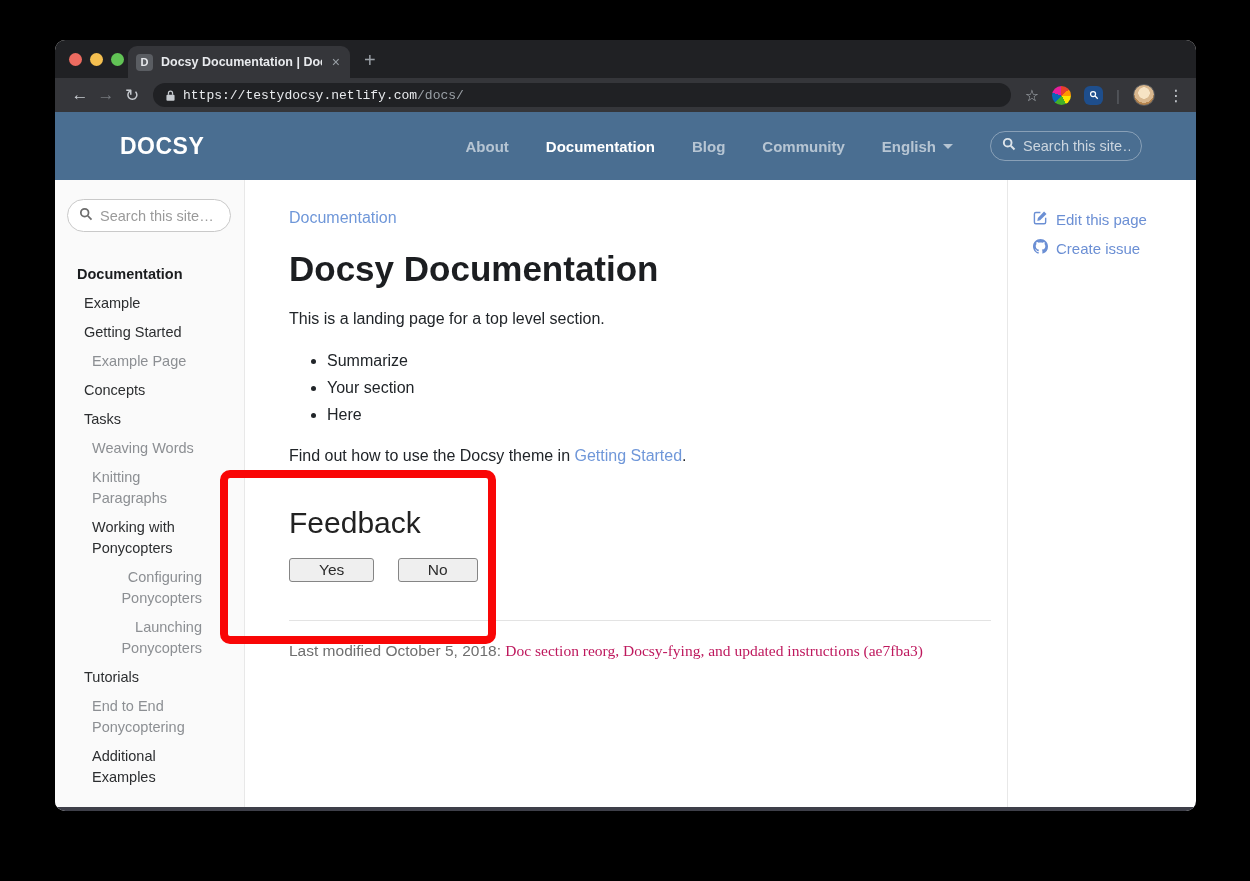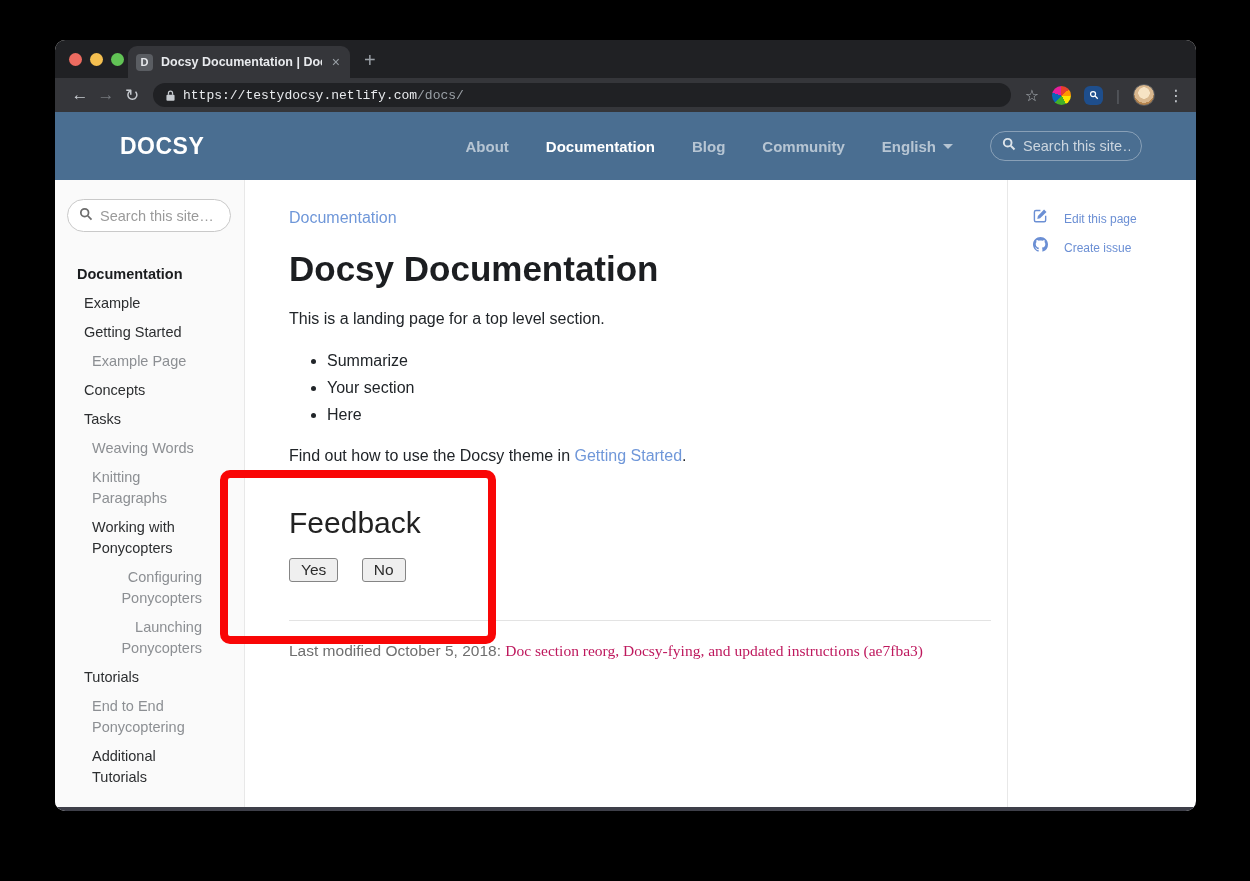--- a/index.html
+++ b/index.html
@@ -80,29 +80,29 @@
   .intro { margin-top:17px; font-size:16px; line-height:24px; color:#212529; }
   ul.bullets { margin:16px 0 0 38px; }
   ul.bullets li { font-size:16px; line-height:27px; color:#212529; }
   .findout { margin-top:16px; font-size:16px; line-height:24px; color:#212529; }
   a.inline-link { color:#6f97d9; text-decoration:none; cursor:pointer; }
 
   .feedback h2 { margin-top:36px; font-size:30px; line-height:38px; font-weight:400; color:#222; }
   .feedback .question { margin-top:14px; font-size:16px; line-height:22px; color:#212529; }
   .fb-buttons { margin-top:16px; }
   .fb-btn { display:inline-block; font-size:15.5px; font-family:inherit; color:#2b2b2b;
-            background:#efefef; border:1px solid #858585; border-radius:3px; padding:2px 11px; cursor:pointer;text-align:center; }
+            background:#efefef; border:1px solid #858585; border-radius:3px; padding:2px 29px; cursor:pointer;text-align:center; }
   .fb-btn + .fb-btn { margin-left:19px; }
 
   hr.rule { border:none; border-top:1px solid #e3e3e3; margin-top:38px; }
   .lastmod { margin-top:21px; font-size:15.5px; color:#6f6f6f; }
   .lastmod a { color:#be185d; text-decoration:none; cursor:pointer;font-family:Liberation Serif, serif; }
 
   .toc { width:189px; border-left:1px solid #e8e8e8; padding:25px 0 0 25px; flex:none; }
-  .toc-link { display:flex; align-items:center; gap:16px; color:#6b8fd4; font-size:12px;
+  .toc-link { display:flex; align-items:center; gap:8px; color:#6b8fd4; font-size:15px;
               line-height:29px; text-decoration:none; cursor:pointer; }
   .toc-link svg { flex:none; }
 
   .bottombar { height:15px; background:#3e3f49; }
 
   
   .redbox { position:absolute; left:165px; top:430px; width:276px; height:174px;
             border:8px solid #f90606; border-radius:10px; pointer-events:none; }
 </style>
 </head>
@@ -214,21 +214,21 @@
           <a class="side-item lvl3 tone-dark narrow"><span>Working with Ponycopters</span></a>
 
           <a class="side-item lvl4 tone-gray"><span>Configuring Ponycopters</span></a>
 
           <a class="side-item lvl4 tone-gray"><span>Launching Ponycopters</span></a>
 
           <a class="side-item lvl2 tone-dark"><span>Tutorials</span></a>
 
           <a class="side-item lvl3 tone-gray"><span>End to End Ponycoptering</span></a>
 
-          <a class="side-item lvl3 tone-dark"><span>Additional Tutorials</span></a>
+          <a class="side-item lvl3 tone-dark"><span>Additional Examples</span></a>
         </nav>
     </aside>
 
     <main class="main">
       <a class="breadcrumb inline-link">Documentation</a>
       <h1 class="title">Docsy Documentation</h1>
       <p class="intro">This is a landing page for a top level section.</p>
       <ul class="bullets">
 
       <li><span>Summarize</span></li>

